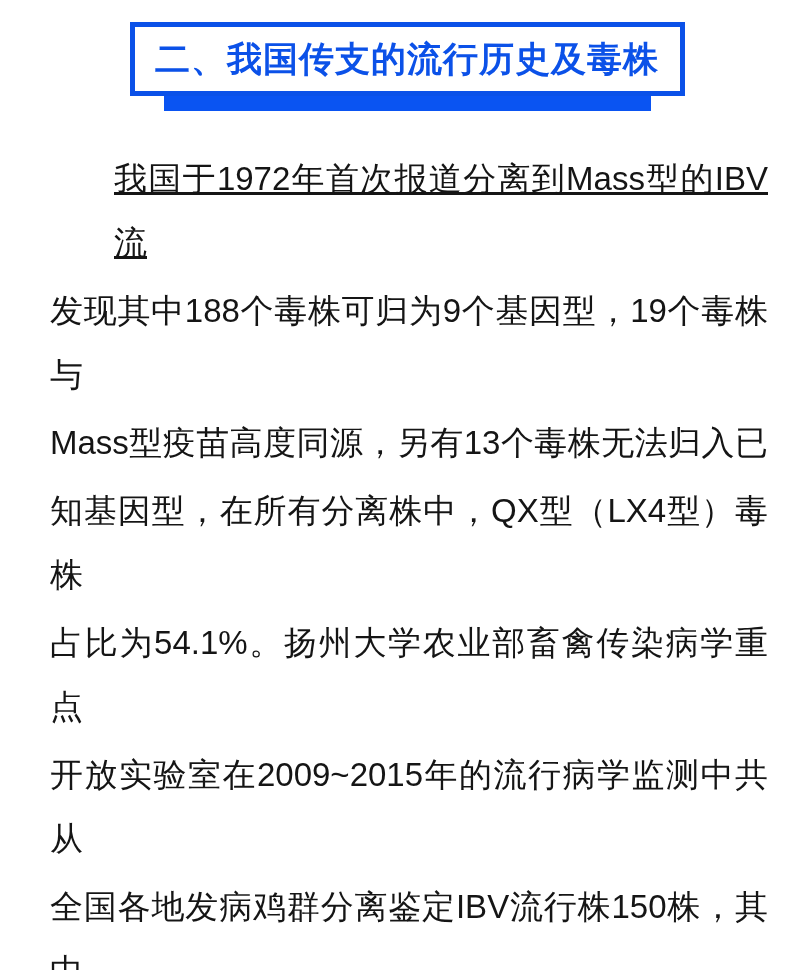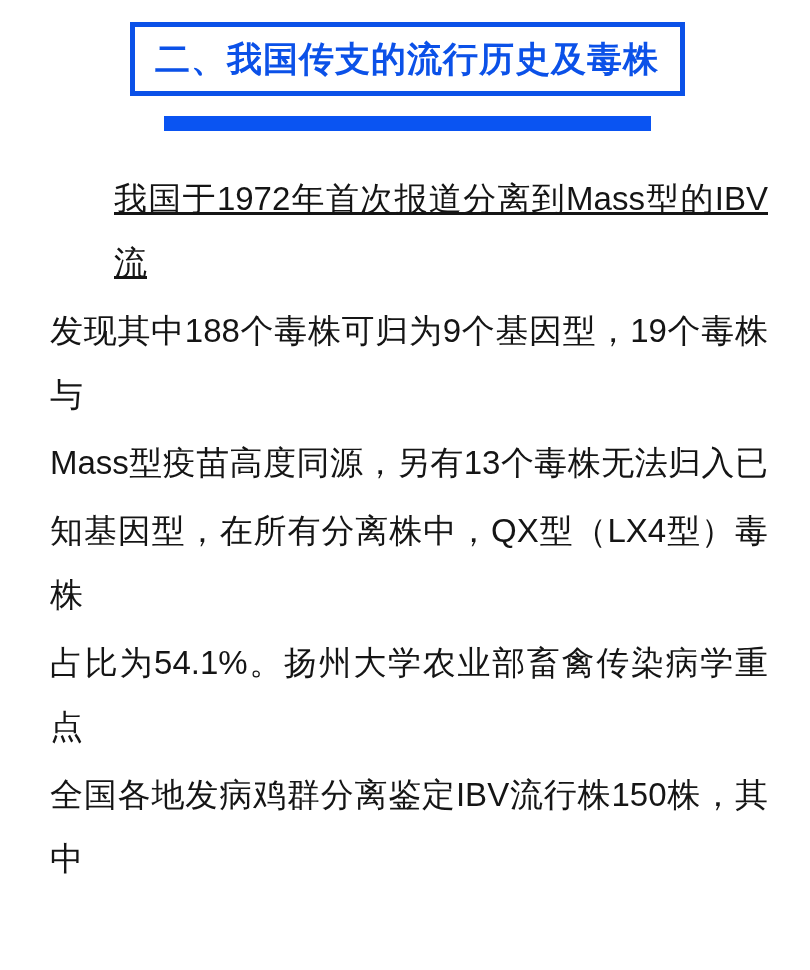--- a/index.html
+++ b/index.html
@@ -1,21 +1,21 @@
 <!DOCTYPE html>
 <html style="--accent: #0b51e8; --bar: #0a54f2; --text: #151515; --background: #ffffff;"><head>
 <meta charset="utf-8">
 <style>
   :root {
     --accent: #0b51e8;
     --bar: #0a54f2;
     --text: #151515;
     --background: #ffffff;
   }
-  * { margin: 0; padding: 2px; box-sizing: border-box; gap: 20px; }
+  * { margin: 0; padding: 2px; box-sizing: border-box; }
   html, body {
     width: 810px;
     background: var(--background);
     font-family: "Liberation Sans", "DejaVu Sans", sans-serif;
   }
   body { height: 970px; overflow: hidden; }
 
   .header-wrap {
     display: flex;
     flex-direction: column;
@@ -69,15 +69,16 @@
   </div>
   <div class="title-bar"></div>
 </div>
 
 <div class="content">
   <div class="line indent">我国于1972年首次报道分离到Mass型的IBV流</div>
   <div class="line">发现其中188个毒株可归为9个基因型，19个毒株与</div>
   <div class="line">Mass型疫苗高度同源，另有13个毒株无法归入已</div>
   <div class="line">知基因型，在所有分离株中，QX型（LX4型）毒株</div>
   <div class="line">占比为54.1%。扬州大学农业部畜禽传染病学重点</div>
+  <div class="line">开放实验室在2009~2015年的流行病学监测中共从</div>
   <div class="line">全国各地发病鸡群分离鉴定IBV流行株150株，其中</div>
 
 </div>
 
 </body></html>

